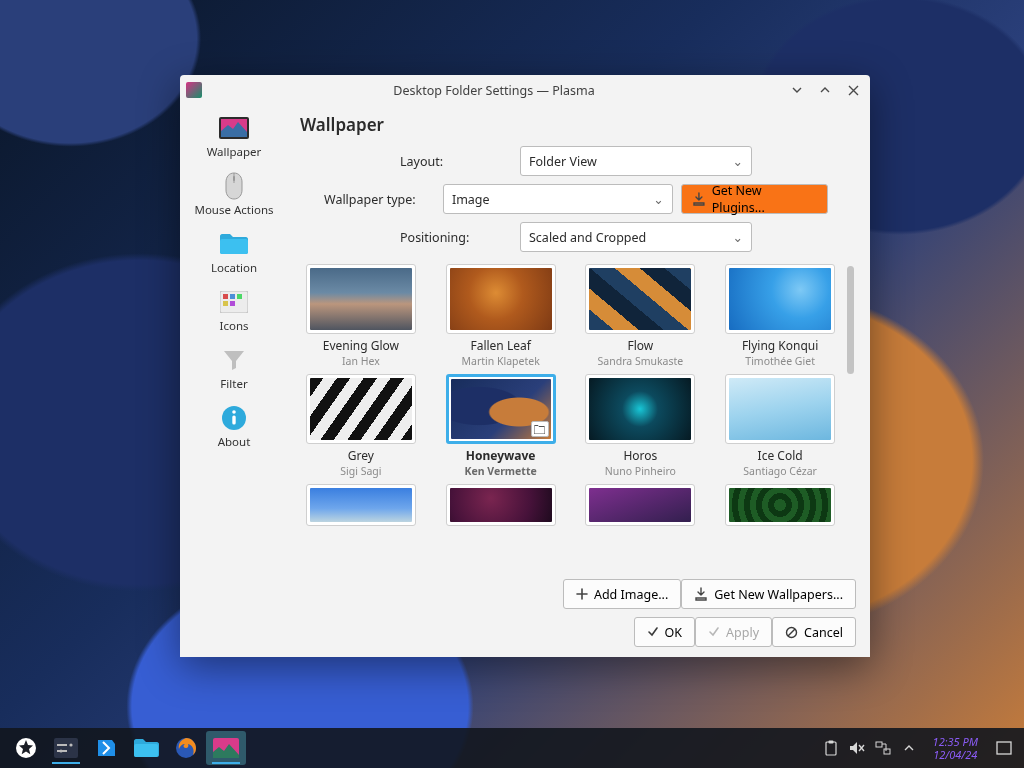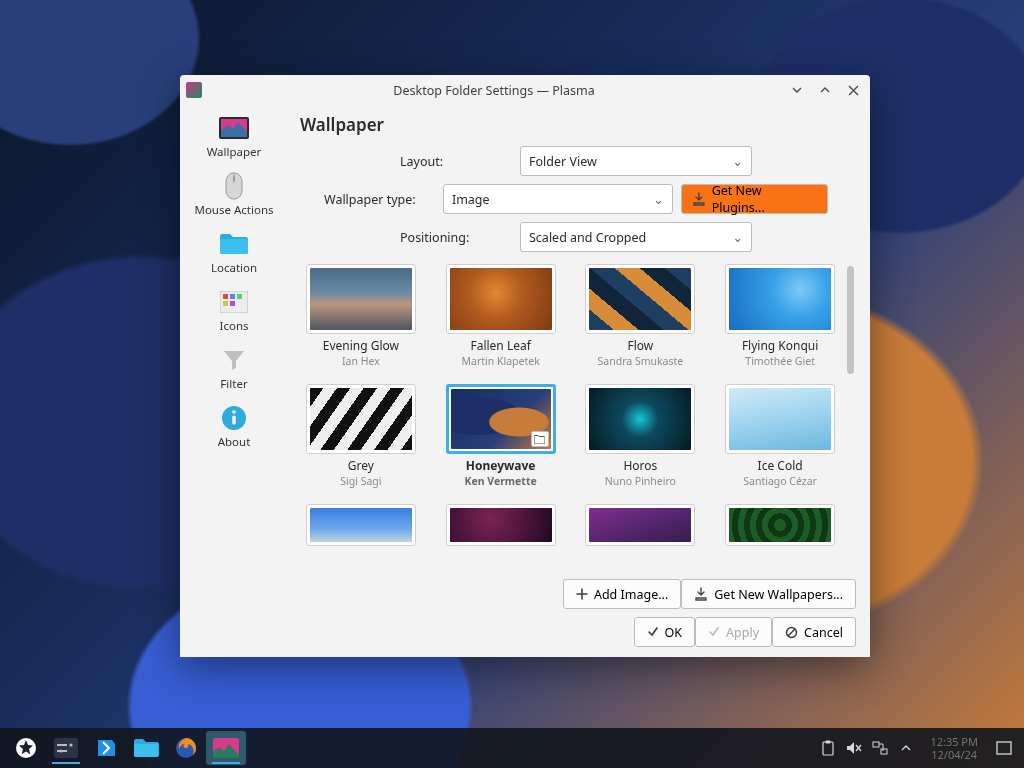--- a/index.html
+++ b/index.html
@@ -37,21 +37,21 @@
 .form-center{ display:flex; flex-direction:column; align-items:center; width:100%; }
 .form-row{ display:flex; align-items:center; gap:8px; margin-bottom:8px; justify-content:flex-end; }
 .form-row .flabel{ font-size:12.5px; color:#2b2b2b; text-align:left;}
 .combo{ width:232px; height:30px; background:#fff; border:1px solid #bcbcbc; border-radius:3px; display:flex; align-items:center; padding:0 8px; font-size:12.5px; color:#2b2b2b; justify-content:space-between; cursor:pointer;}
 .combo .chev{color:#6a6a6a;}
 .plugbtn{height:30px;border:1px solid #bcbcbc;border-radius:3px;background:#f97316;display:flex;align-items:center;gap:6px;padding:0 10px;font-size:12.5px;cursor:pointer;}
 
 
 .grid-wrap{ flex:1; position:relative; display:flex; min-height:0; margin-top:2px;}
 .grid-scroll{ flex:1; overflow:hidden; padding:2px 4px 0;}
-.wgrid{ display:grid; grid-template-columns: repeat(4, 1fr); gap:16px 18px; }
+.wgrid{ display:grid; grid-template-columns: repeat(4, 1fr); gap:6px 18px; }
 .wcard{ display:flex; flex-direction:column; align-items:center; cursor:pointer; }
 .thumb{ width:110px; height:70px; border:1px solid #cfcfcf; border-radius:3px; background:#fff; padding:3px; position:relative;}
 .thumb .im{ width:100%; height:100%; border-radius:1px;}
 .wcard.selected .thumb{ border:3px solid #3daee9; padding:2px;}
 .wcard .wname{ font-size:12px; color:#2b2b2b; margin-top:3px;}
 .wcard .wauth{ font-size:10.5px; color:#8b8b8b;}
 .wcard.selected .wname{font-weight:700;}
 .wcard.selected .wauth{font-weight:700; color:#6a6a6a;}
 .openbtn{position:absolute; right:4px; bottom:4px; width:18px; height:16px; background:#fff; border:1px solid #bbb; border-radius:2px; display:flex;align-items:center;justify-content:center;}
 .scrollbar{ width:11px; background:transparent; display:flex; justify-content:center;}
@@ -60,21 +60,21 @@
 
 .partial .thumb{height:42px;}
 
 
 .btnrow{ display:flex; justify-content:flex-end; margin-top:8px;}
 .btn{ height:30px; border:1px solid #bcbcbc; border-radius:3px; background:#fcfcfc; display:flex; align-items:center; gap:6px; padding:0 12px; font-size:12.5px; cursor:pointer;}
 .btn.disabled{ color:#a8a8a8; cursor:default;}
 .btn.disabled svg{opacity:.35;}
 
 
-.taskbar{ position:absolute; left:0; right:0; bottom:0; height:40px; background: rgba(18,22,30,.90); display:flex; align-items:center; padding:16px 6px; color:#737373; }
+.taskbar{ position:absolute; left:0; right:0; bottom:0; height:40px; background: rgba(18,22,30,.90); display:flex; align-items:center; padding:16px 6px; color:#8b5cf6;font-style:italic; }
 .taskbar .titem{ width:40px; height:34px; display:flex; align-items:center; justify-content:center; cursor:pointer; border-radius:3px; position:relative;}
 .taskbar .titem.active{background:#2f5a6b;}
 .taskbar .titem.running::after{content:""; position:absolute; bottom:1px; left:6px; right:6px; height:2px; background:#3daee9;}
 .taskbar .spacer{flex:1;}
 .tray{ display:flex; align-items:center; gap:10px; padding:0 8px;}
 .tray .tic{width:16px;height:16px;display:flex;align-items:center;justify-content:center;color:#d7d7d7;}
 .clock{ display:flex; flex-direction:column; align-items:center; font-size:11px; line-height:13px; padding:0 8px;}
 .deskbtn{ width:28px; height:28px; display:flex;align-items:center;justify-content:center; margin-left:4px;}
 svg{display:block;}
 </style>

